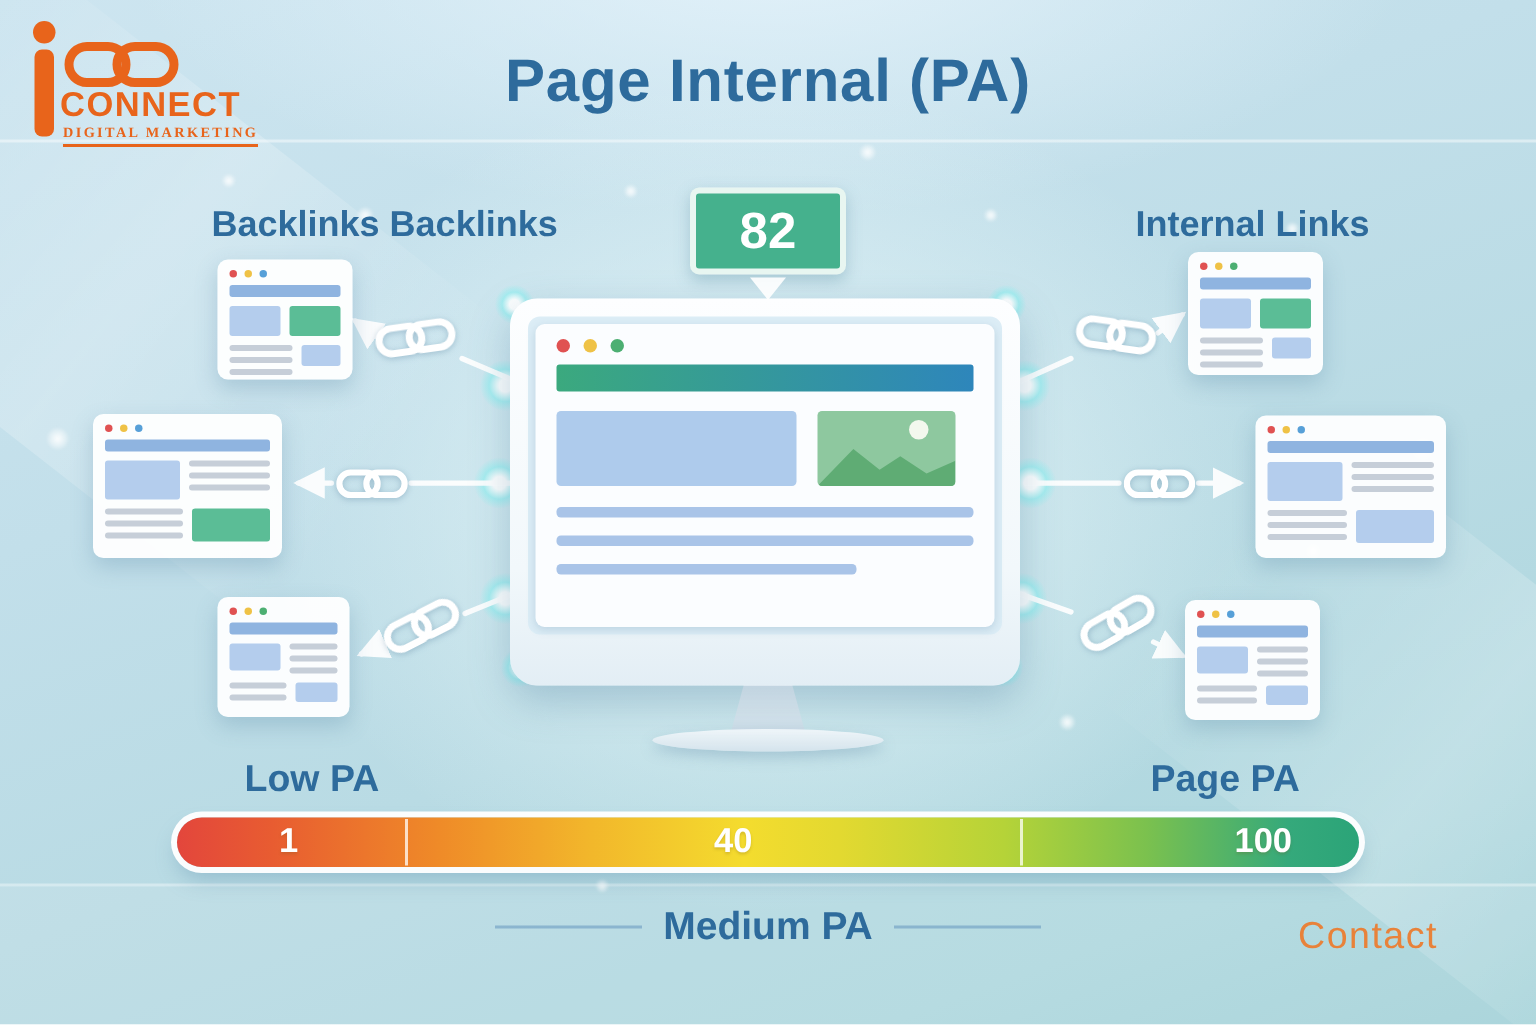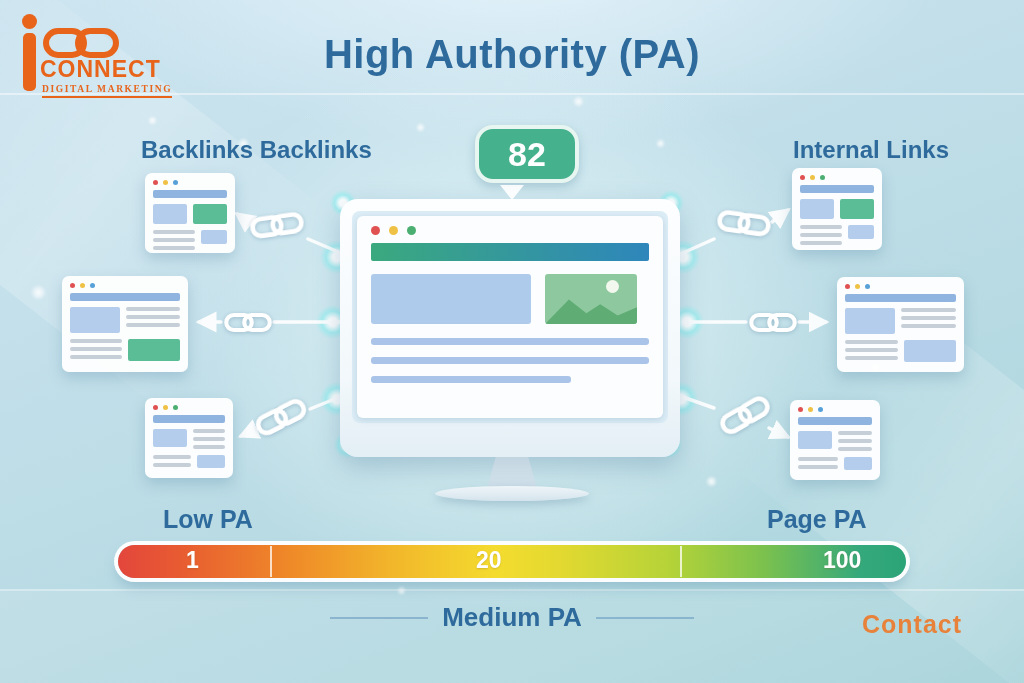--- a/index.html
+++ b/index.html
@@ -32,22 +32,22 @@
   .logo .i-stem { position:absolute; left:7px; top:25px; width:13px; height:58px; border-radius:5px; background:#E8641B; }
   .logo .chain  { position:absolute; left:26px; top:16px; width:78px; height:38px; }
   .logo .brand  { position:absolute; left:24px; top:48px; font-size:23px; font-weight:bold; letter-spacing:1px; }
   .logo .tagline{ position:absolute; left:26px; top:76px; font-size:9.5px; font-weight:bold; letter-spacing:1.6px;
                   font-family:"Liberation Serif", serif; border-bottom:2px solid #E8641B; padding-bottom:2px; }
 
   .page-title { position:absolute; left:0; right:0; top:32px; text-align:center;
                 font-size:40px; font-weight:bold; color:#2E6B9C; letter-spacing:.5px; }
 
   
-  .badge { position:absolute; left:475px; top:125px; width:104px; height:58px; background:#45B18D;
-           border:4px solid rgba(255,255,255,.88); border-radius:18px; display:flex; align-items:center; justify-content:center;
+  .badge { position:absolute; left:460px; top:125px; width:104px; height:58px; background:#45B18D;
+           border:4px solid rgba(255,255,255,.88); border-radius:6px; display:flex; align-items:center; justify-content:center;
            box-shadow:0 4px 10px rgba(90,140,160,.35); z-index:6; }
   .badge .score { color:#fff; font-size:34px; font-weight:bold; }
   .badge-pointer { position:absolute; left:500px; top:185px; width:0; height:0; z-index:6;
            border-left:12px solid transparent; border-right:12px solid transparent; border-top:15px solid rgba(255,255,255,.9); }
 
   
   .sec-label { position:absolute; font-size:24px; font-weight:600; color:#2E6B9C; }
 
   
   .monitor { position:absolute; left:340px; top:199px; width:340px; height:258px; border-radius:18px;
@@ -93,21 +93,21 @@
         box-shadow:0 0 0 4px rgba(255,255,255,.95), 0 8px 14px rgba(90,140,170,.4); z-index:5; }
   .scale-div { position:absolute; top:1px; bottom:1px; width:2px; background:rgba(255,255,255,.75); }
   .scale-tick { position:absolute; top:2px; color:#fff; font-size:23px; font-weight:bold; text-shadow:0 1px 2px rgba(120,90,30,.25); }
   .pa-label { position:absolute; font-size:25px; font-weight:bold; color:#2E6B9C; }
   .medium-row { position:absolute; left:330px; top:602px; width:364px; display:flex; align-items:center; gap:14px; z-index:5; }
   .medium-row .hline { flex:1; height:2px; background:rgba(100,150,190,.55); }
   .medium-row .txt { font-size:26px; font-weight:bold; color:#2E6B9C; white-space:nowrap; }
 
   
   .contact { position:absolute; right:12px; top:610px; width:200px; text-align:center; color:#E8823A; z-index:5; }
-  .contact .c1 { font-size:25px; letter-spacing:1px;font-weight:bold; }
+  .contact .c1 { font-size:25px; letter-spacing:1px; }
   .contact .c2 { font-size:28px; letter-spacing:.5px; }
 </style>
 </head>
 <body>
 
 <div class="canvas">
 
   <div class="streak" style="left:-120px; top:60px; width:420px; height:260px;"></div>
   <div class="streak" style="left:760px; top:380px; width:420px; height:240px;"></div>
   <div class="title-underline"></div>
@@ -133,24 +133,24 @@
     <svg class="chain" viewBox="0 0 78 38">
       <g fill="none" stroke="#E8641B" stroke-width="6">
         <rect x="4" y="7" width="38" height="24" rx="12"></rect>
         <rect x="36" y="7" width="38" height="24" rx="12"></rect>
       </g>
     </svg>
     <div class="brand">CONNECT</div>
     <div class="tagline">DIGITAL MARKETING</div>
   </div>
 
-  <div class="page-title">High Authority (PA)</div>
+  <div class="page-title">Page Internal (PA)</div>
 
   <div class="sec-label" style="left:141px; top:136px;">Backlinks Backlinks</div>
-  <div class="sec-label" style="left:793px; top:136px;">Internal Links</div>
+  <div class="sec-label" style="left:757px; top:136px;">Internal Links</div>
 
   <div class="badge">
     <span class="score">82</span>
   </div>
   <div class="badge-pointer"></div>
 
   <svg class="overlay" width="1024" height="683" viewBox="0 0 1024 683">
     <defs>
       <marker id="arw" markerWidth="8" markerHeight="8" refX="5" refY="3" orient="auto">
         <path d="M0,0 L6,3 L0,6 Z" fill="#ffffff"></path>
@@ -384,21 +384,21 @@
   <div class="glow" style="left:334px; top:432px; width:26px; height:26px;"></div>
   <div class="glow" style="left:656px; top:432px; width:26px; height:26px;"></div>
 
   <div class="pa-label" style="left:163px; top:505px;">Low PA</div>
   <div class="pa-label" style="left:767px; top:505px;">Page PA</div>
 
   <div class="scale-bar">
     <div class="scale-div" style="left:152px;"></div>
     <div class="scale-div" style="left:562px;"></div>
     <div class="scale-tick" style="left:68px;">1</div>
-    <div class="scale-tick" style="left:358px;">20</div>
+    <div class="scale-tick" style="left:358px;">40</div>
     <div class="scale-tick" style="left:705px;">100</div>
   </div>
 
   <div class="medium-row">
     <div class="hline"></div>
     <div class="txt">Medium PA</div>
     <div class="hline"></div>
   </div>
 
   <div class="contact">

